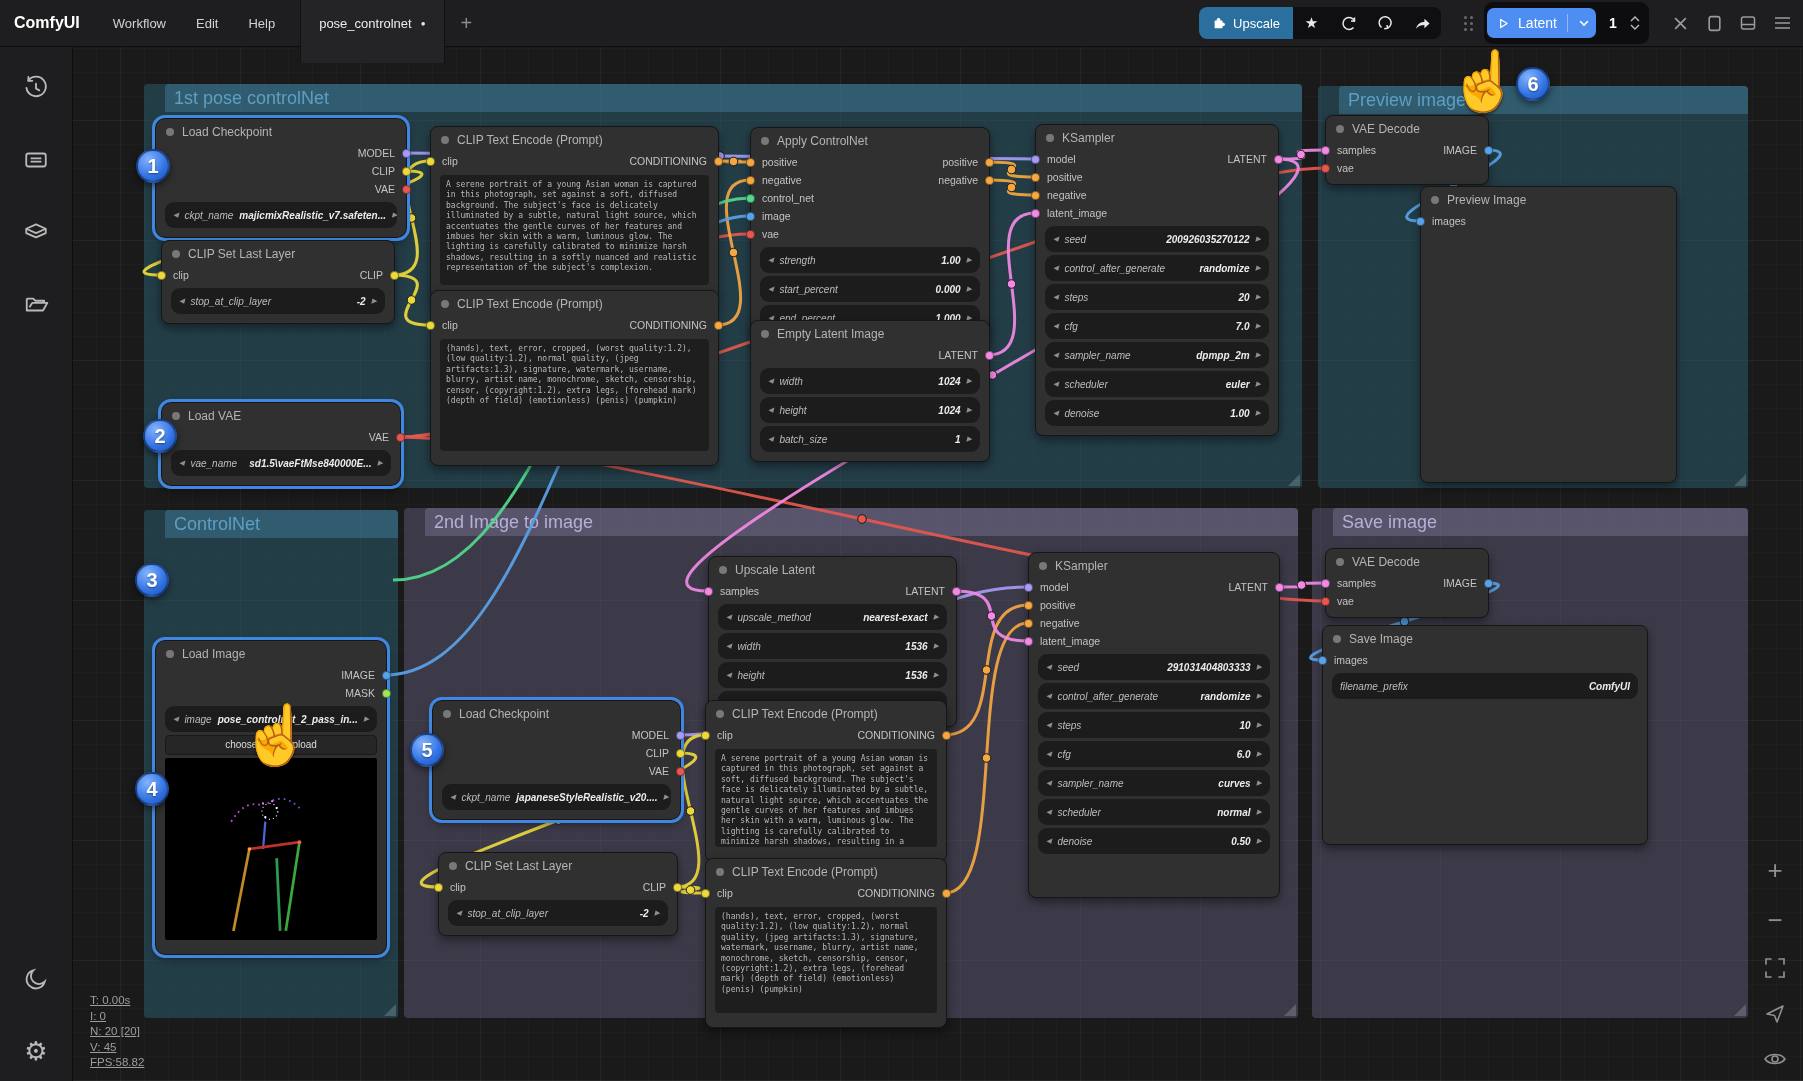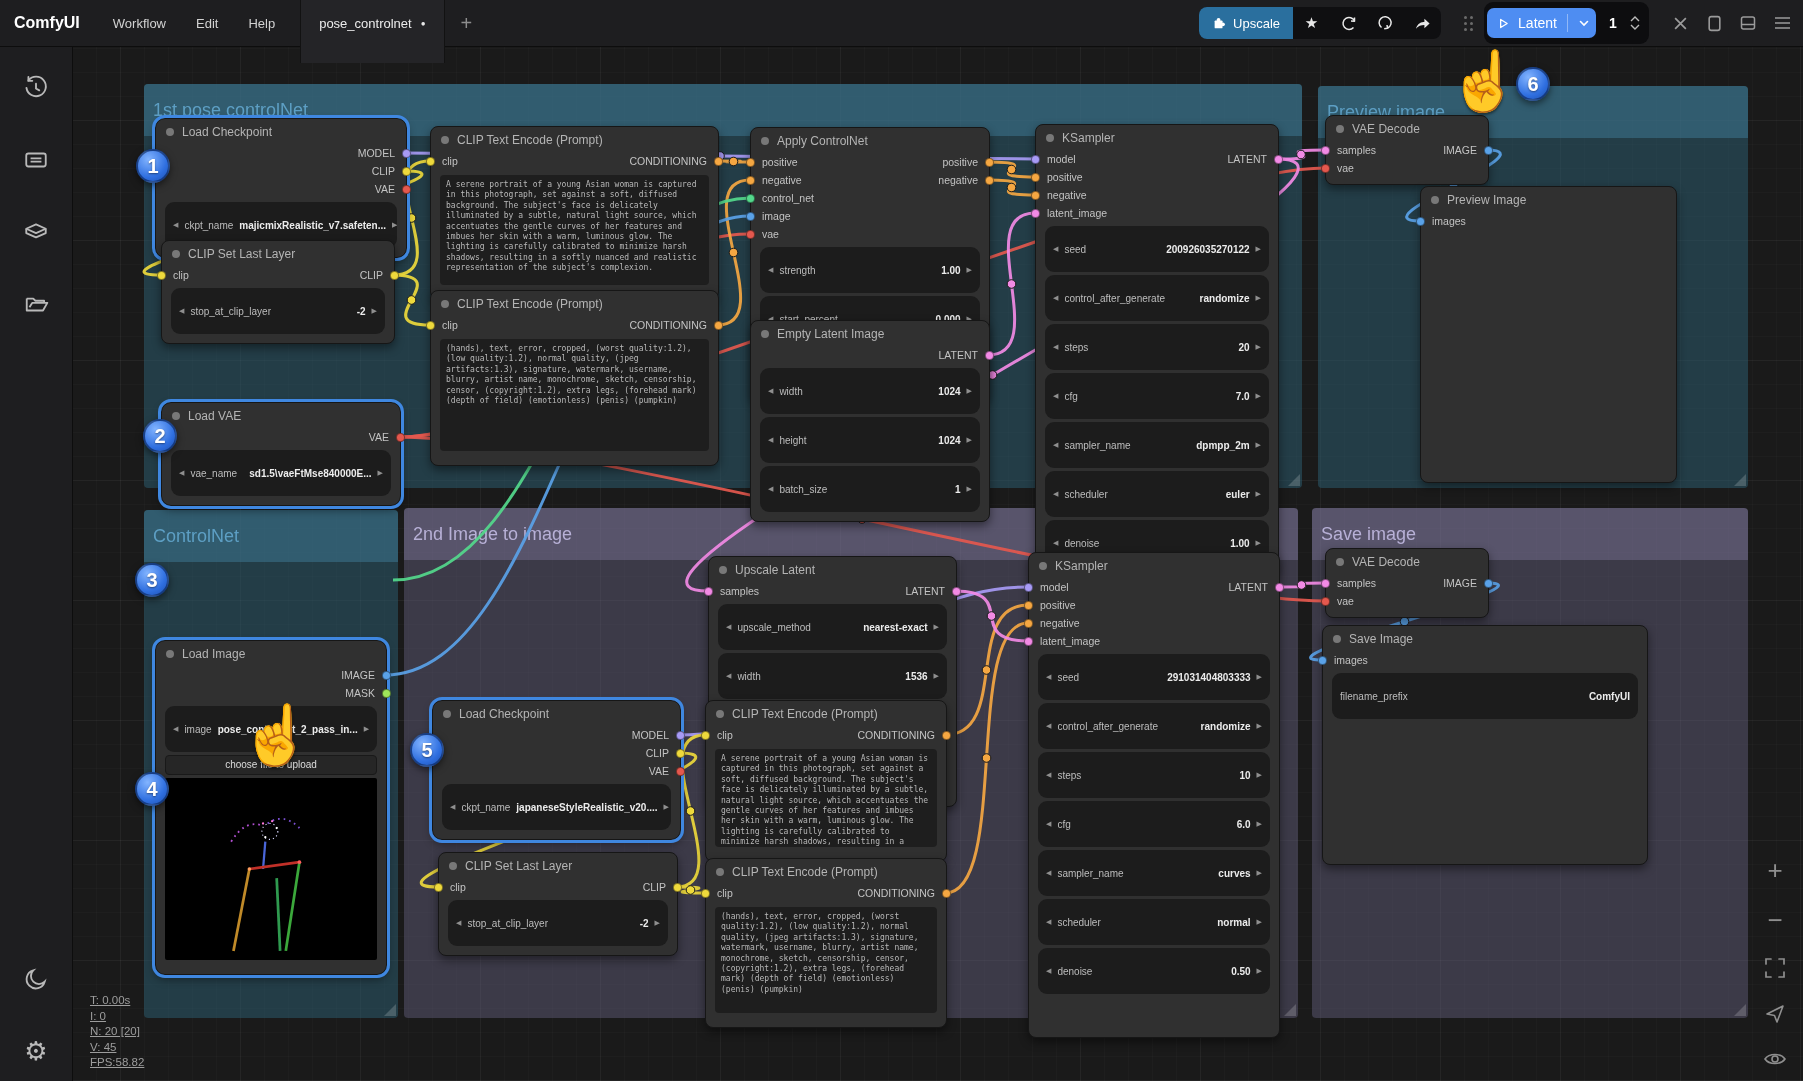--- a/index.html
+++ b/index.html
@@ -36,37 +36,37 @@
   
   .sidebar{position:absolute;left:0;top:46px;bottom:0;width:72px;background:#1e1e20;
     border-right:1px solid #0d0d0d;z-index:40;display:flex;flex-direction:column;align-items:center;padding-top:22px;}
   .sb-icon{width:40px;height:40px;display:flex;align-items:center;justify-content:center;margin-bottom:32px;color:#b9b9b9;}
   .sb-bottom{margin-top:auto;display:flex;flex-direction:column;align-items:center;}
   .gear-glyph{font-size:26px;color:#b9b9b9;line-height:1;}
   
   .group{position:absolute;border-radius:4px;z-index:1;}
   .group.teal{background:rgba(45,93,114,.52);}
   .group.purple{background:rgba(98,94,124,.48);}
-  .group-header{height:28px;display:flex;align-items:center;padding:12px 9px;font-size:18px;border-radius:4px 4px 0 0;}
+  .group-header{height:28px;display:flex;align-items:center;padding:0 9px;font-size:18px;border-radius:4px 4px 0 0;margin-left:21px;}
   .teal .group-header{background:rgba(62,118,144,.55);color:#5d9fc4;}
   .purple .group-header{background:rgba(128,122,158,.42);color:#b7b0d6;}
   .group::after{content:"";position:absolute;right:2px;bottom:2px;border-left:12px solid transparent;border-bottom:12px solid rgba(255,255,255,.18);}
   
   .node{position:absolute;background:#303030;border:1px solid #161616;border-radius:8px;
     box-shadow:0 4px 10px rgba(0,0,0,.45);z-index:3;color:#c9c9c9;}
   .node.sel{outline:3px solid #3f87e0;border-radius:10px;}
   .node-header{height:26px;display:flex;align-items:center;gap:8px;padding:0 10px;font-size:12px;color:#b4b4b4;}
   .node-dot{width:8px;height:8px;border-radius:50%;background:#787878;flex:0 0 auto;}
   .port-row{position:relative;height:18px;}
   .pdot{position:absolute;width:9px;height:9px;border-radius:50%;top:4px;border:1px solid rgba(0,0,0,.45);box-sizing:border-box;}
   .pdot.in{left:-5px;} .pdot.out{right:-5px;}
   .plabel{position:absolute;top:2px;font-size:10.5px;color:#c3c3c3;white-space:nowrap;}
   .plabel.in{left:11px;} .plabel.out{right:11px;}
   .widget{margin:3px 9px;height:14px;background:#1c1c1c;border-radius:9px;display:flex;
-    align-items:center;padding:16px 8px;gap:6px;font-size:10px;color:#bdbdbd;white-space:nowrap;overflow:hidden;}
+    align-items:center;padding:6px 8px;gap:6px;font-size:10px;color:#bdbdbd;white-space:nowrap;overflow:hidden;font-style:italic;}
   .warrow{color:#8f8f8f;font-size:7px;flex:0 0 auto;}
   .wval{margin-left:auto;color:#ececec;font-weight:bold;}
   .wbtn{margin:3px 9px;height:18px;line-height:18px;background:#262626;border:1px solid #191919;
     border-radius:4px;text-align:center;font-size:10px;color:#dcdcdc;}
   .ntext{margin:4px 9px 8px;background:#1e1e1e;border-radius:4px;padding:5px 6px;overflow:hidden;
     font-family:"DejaVu Sans Mono",monospace;font-size:8px;line-height:1.3;color:#b9b9b9;}
   .nbody{margin:2px 9px 8px;}
   .nimg{margin:3px 9px 8px;background:#000;border-radius:2px;overflow:hidden;}
   
   #wires{position:absolute;left:0;top:0;z-index:2;pointer-events:none;}

